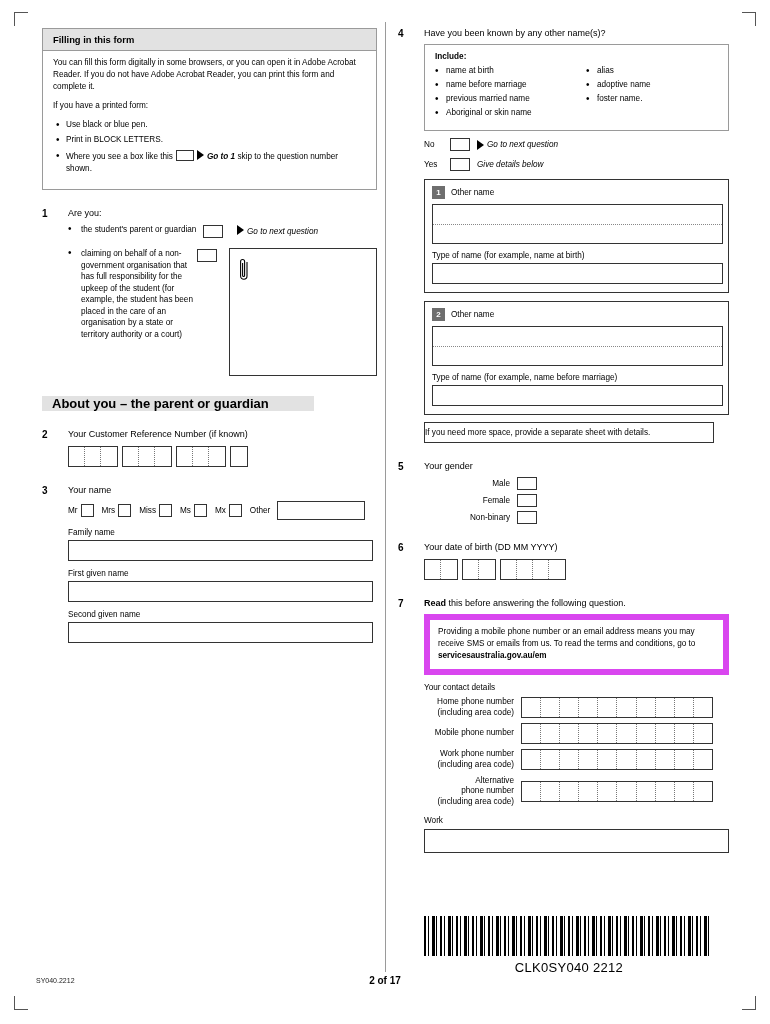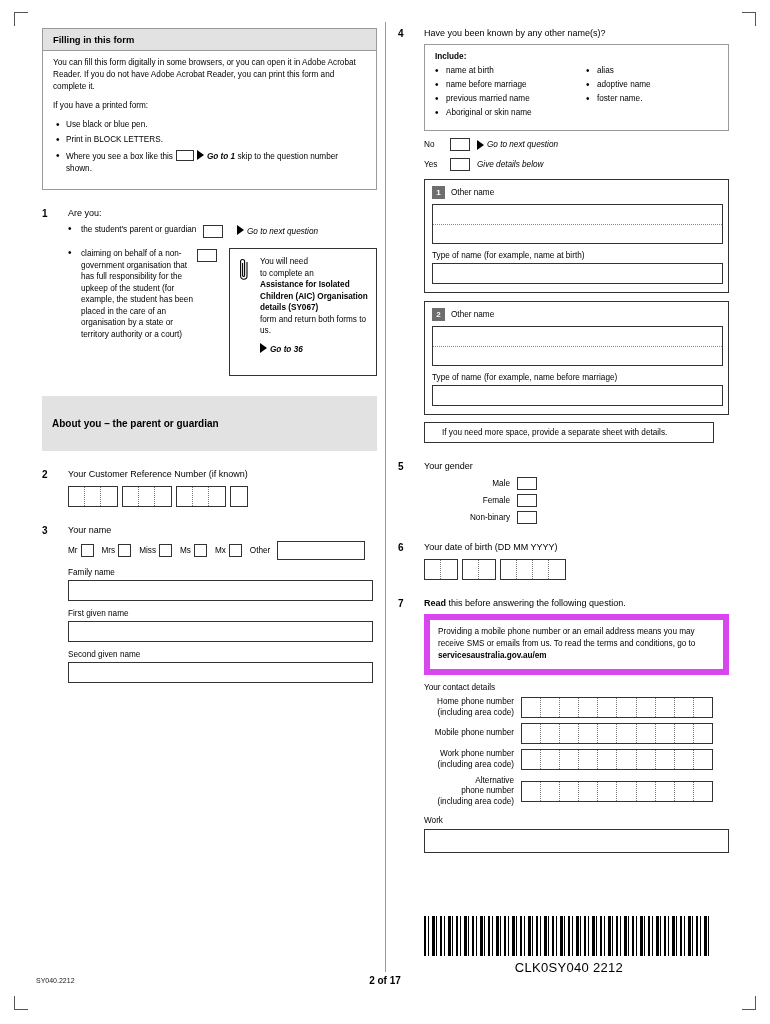--- a/index.html
+++ b/index.html
@@ -138,24 +138,24 @@
   .clip {
     position: absolute;
     left: 7px; top: 8px;
     width: 14px; height: 26px;
   }
 
   
   .band {
     background: #e2e2e2;
     font-weight: bold;
-    font-size: 10px;
-    padding: 22px 10px;
+    font-size: 13px;
+    padding: 0 10px;
     margin-top: 20px;
-    width: 335px;
+    width: 272px;
   }
 
   .cellrow { display: flex; gap: 4px; margin-top: 7px; }
   .cellgroup {
     display: flex;
     border: 1px solid #333;
     height: 21px;
   }
   .cellgroup span {
     width: 16px;
@@ -231,21 +231,21 @@
     border-top: 1px dotted #888;
   }
   .on-sub { margin-top: 7px; margin-bottom: 3px; }
   .on-line { border: 1px solid #333; height: 21px; width: 291px; }
 
   .more-box {
     border: 1px solid #333;
     width: 290px;
     margin-left: 26px;
     margin-top: 7px;
-    padding: 5px 17px;
+    padding: 5px 0;
   }
 
   .gender-row { display: flex; align-items: center; justify-content: flex-start; margin-top: 4px; }
   .gender-label { width: 86px; text-align: right; margin-right: 7px; }
 
   .read-box {
     border: 6px solid #d946ef;
     width: 305px;
     margin-left: 26px;
     margin-top: 5px;
@@ -346,27 +346,20 @@
 
         <div class="bullet-row" style="margin-top:10px;">
           <div class="q1row">
             <div class="q1text">claiming on behalf of a non-government organisation that has full responsibility for the upkeep of the student (for example, the student has been placed in the care of an organisation by a state or territory authority or a court)</div>
             <div class="q1mid"><span class="checkbox"></span></div>
             <div style="flex:1;">
               <div class="note-box">
                 <svg class="clip" viewBox="0 0 14 26">
                   <path d="M10 5 L10 19 a3.2 3.2 0 0 1 -6.4 0 L3.6 4.5 a2 2 0 0 1 4 0 L7.6 18.5 a1 1 0 0 1 -2 0 L5.6 6" fill="none" stroke="#000" stroke-width="1.1"></path>
                 </svg>
-                <div class="note-inner">
-                  <div>You will need</div>
-                  <div>to complete an</div>
-                  <div style="font-weight:bold;">Assistance for Isolated Children (AIC) Organisation details (SY067)</div>
-                  <div>form and return both forms to us.</div>
-                  <div style="margin-top:6px;"><span class="arrow-r"></span><span class="bi">Go to 36</span></div>
-                </div>
               </div>
             </div>
           </div>
         </div>
       </div>
     </div>
 
     <div class="band">About you – the parent or guardian</div>
 
     <div class="q">

